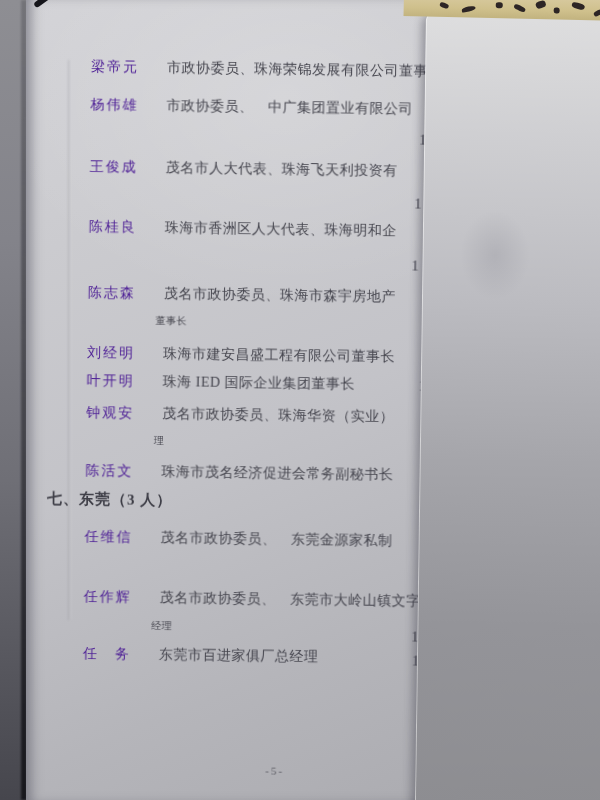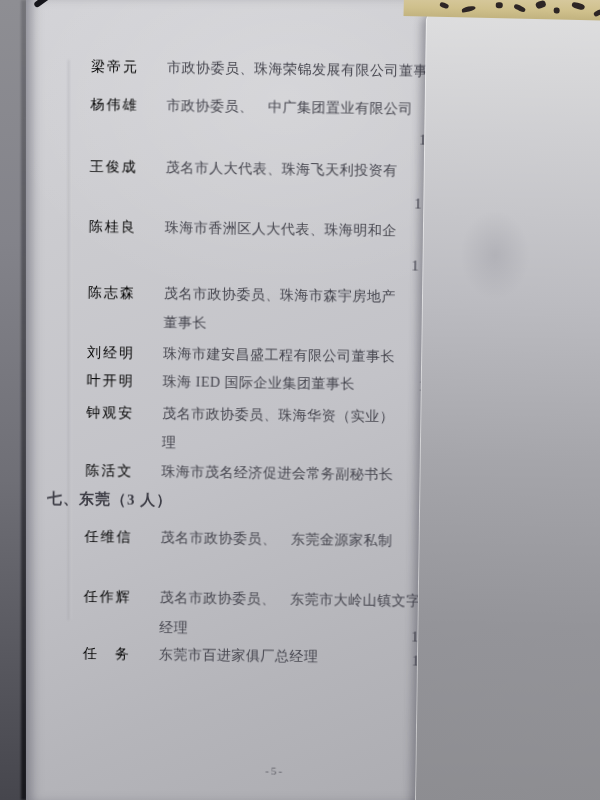--- a/index.html
+++ b/index.html
@@ -37,23 +37,23 @@
     filter:blur(.8px);
   }
   
   .text-layer{
     position:absolute;left:92px;top:0;width:470px;height:800px;
     transform:rotate(.8deg);transform-origin:0 0;
     color:#45454e;
     filter:blur(.3px);
   }
   .row{position:absolute;left:0;white-space:nowrap;font-size:14px;}
-  .row .name{display:inline-block;width:60px;margin-right:16px;letter-spacing:2px;color:#000000;}
+  .row .name{display:inline-block;width:60px;margin-right:16px;letter-spacing:2px;color:#4c1d95;}
   .row .title{letter-spacing:.5px;}
-  .cont{position:absolute;left:76px;white-space:nowrap;font-size:14px;letter-spacing:.5px;}
+  .cont{position:absolute;left:68px;white-space:nowrap;font-size:10px;letter-spacing:.5px;}
   .sec-header{position:absolute;left:-38px;white-space:nowrap;font-size:15px;font-weight:700;letter-spacing:1px;color:#3d3d46;}
   .digit{position:absolute;font-size:15px;color:#4a4a54;letter-spacing:1px;}
   .pagenum{position:absolute;left:184px;top:762px;font-size:11px;letter-spacing:2px;color:#5b5b63;}
   
   .overlay-sheet{
     position:absolute;left:426px;top:10px;width:210px;height:820px;
     border-top-left-radius:12px;
     transform:rotate(.8deg);transform-origin:0 0;
     background:linear-gradient(180deg,#dededf 0%,#cfcfd2 15%,#bcbcc1 35%,#a5a5aa 55%,#949499 75%,#8c8c90 100%);
     border-left:1px solid rgba(255,255,255,.5);

